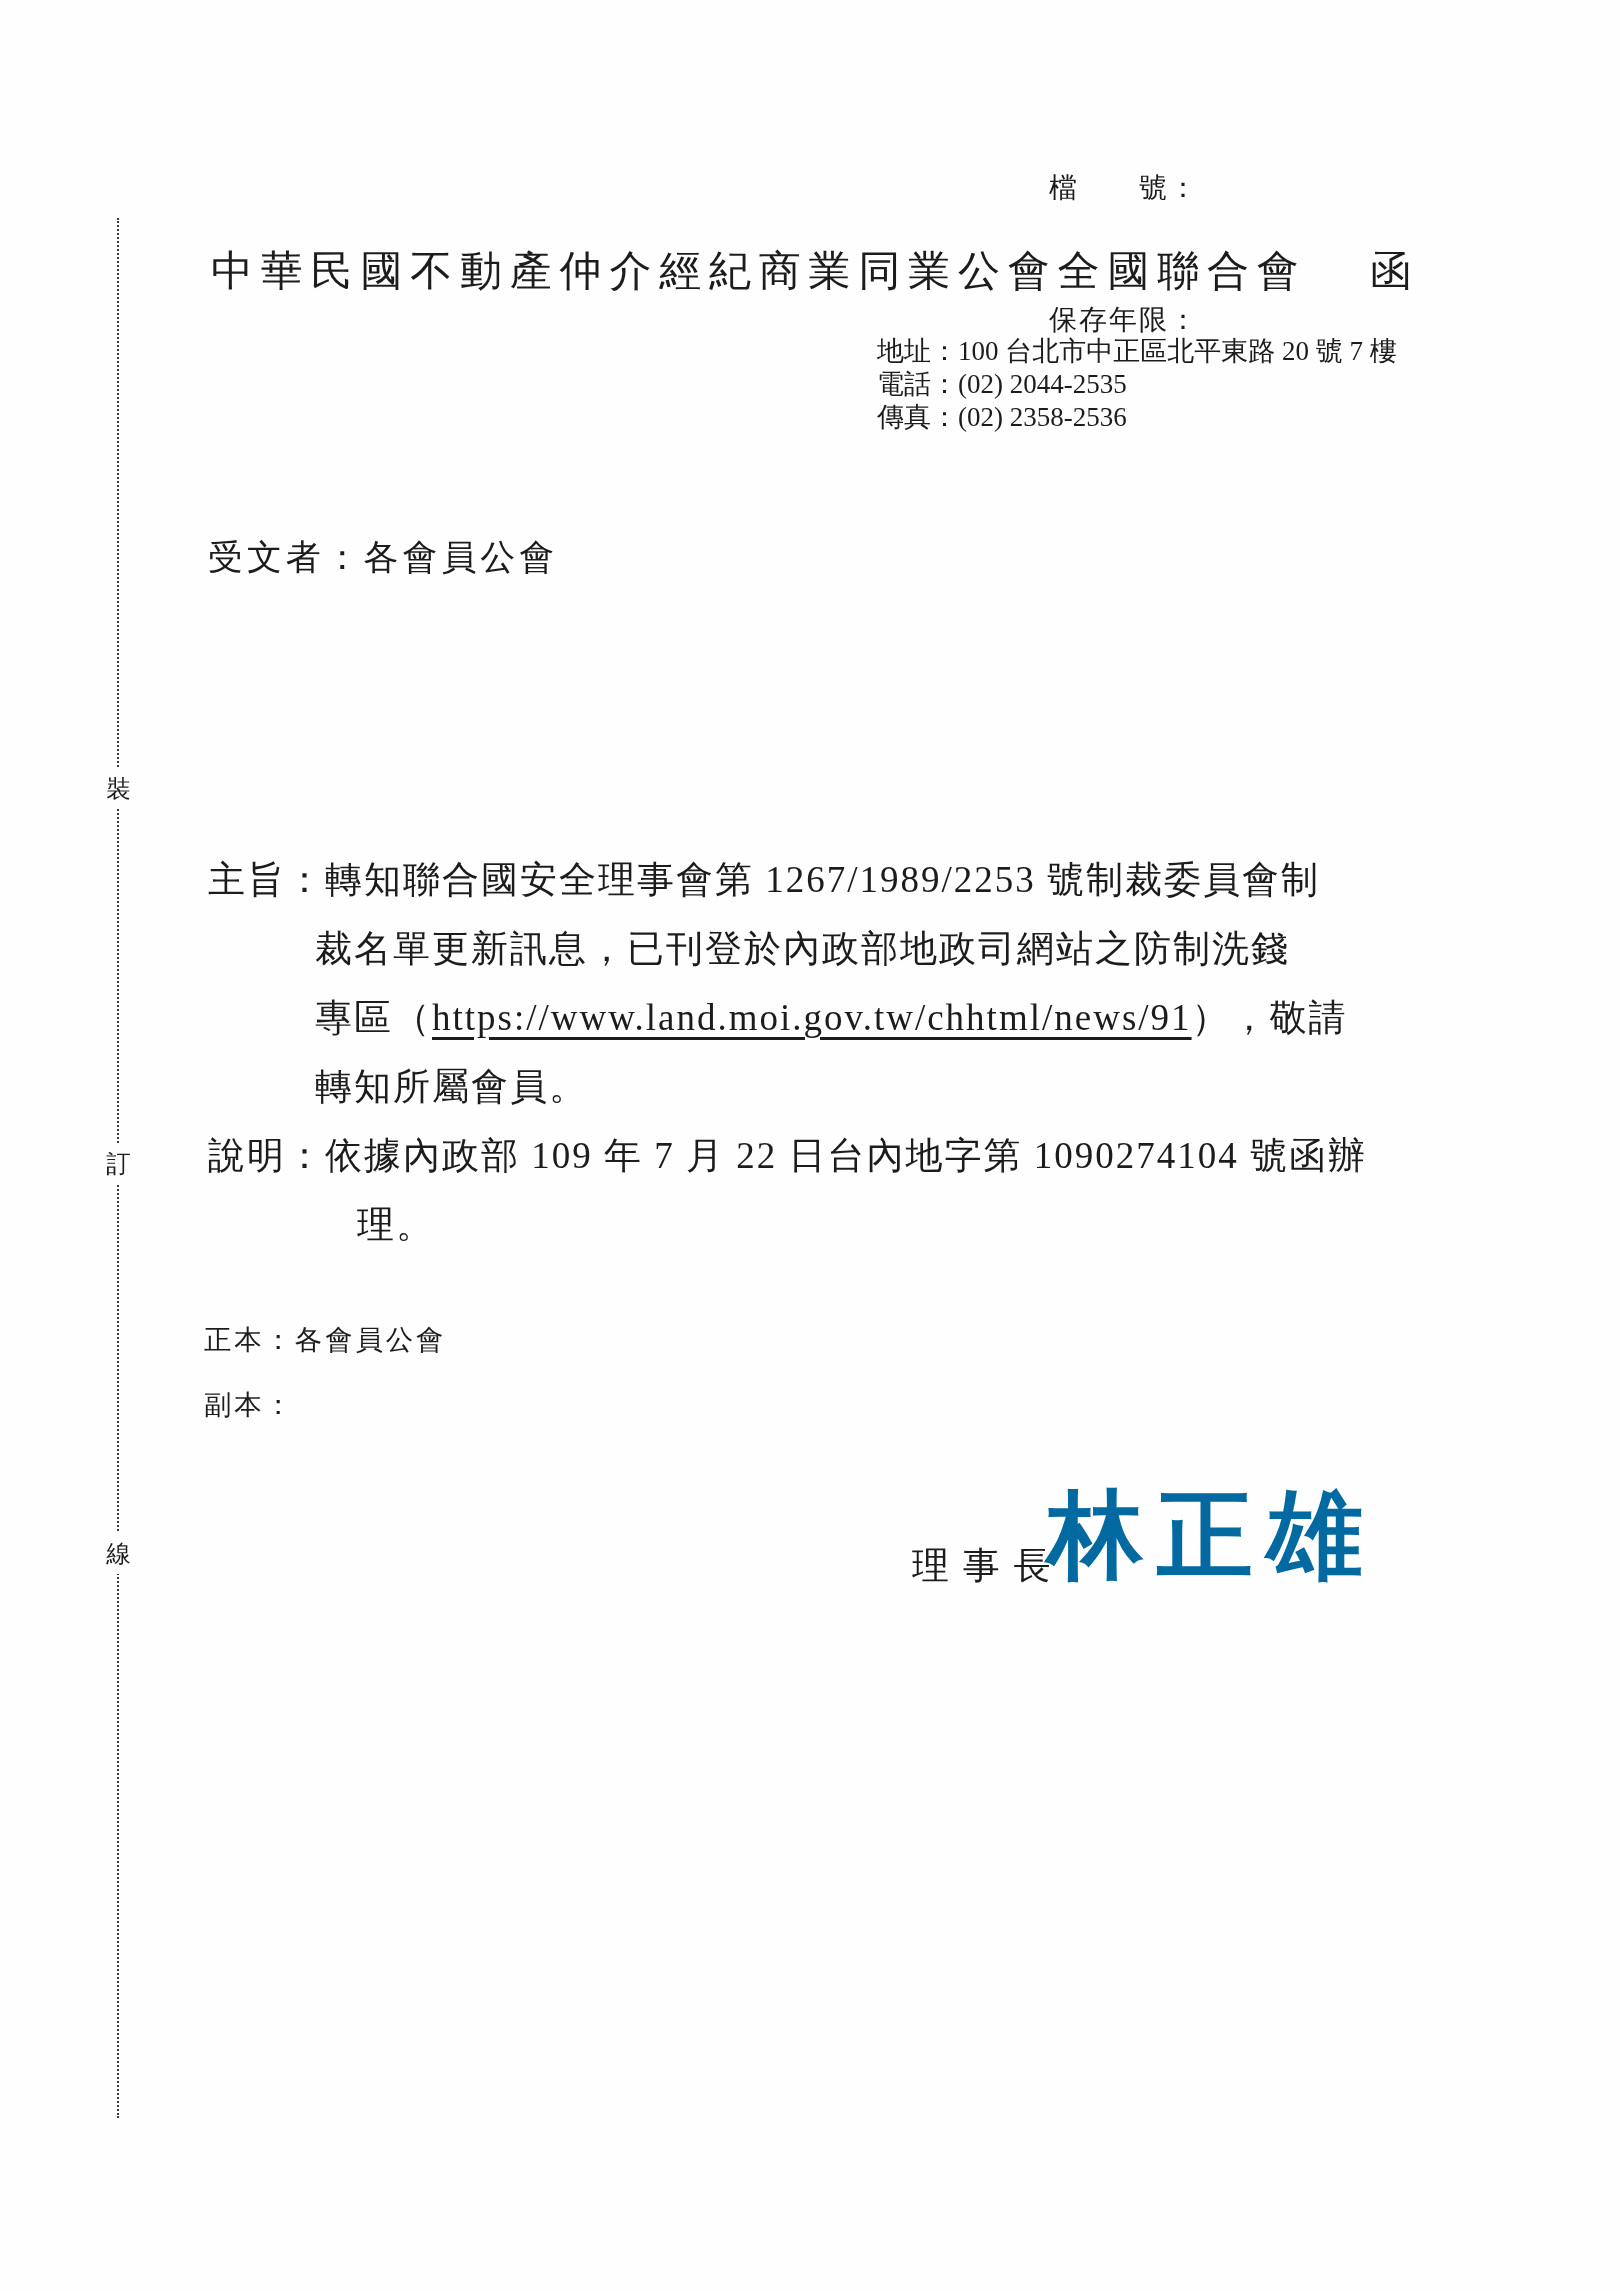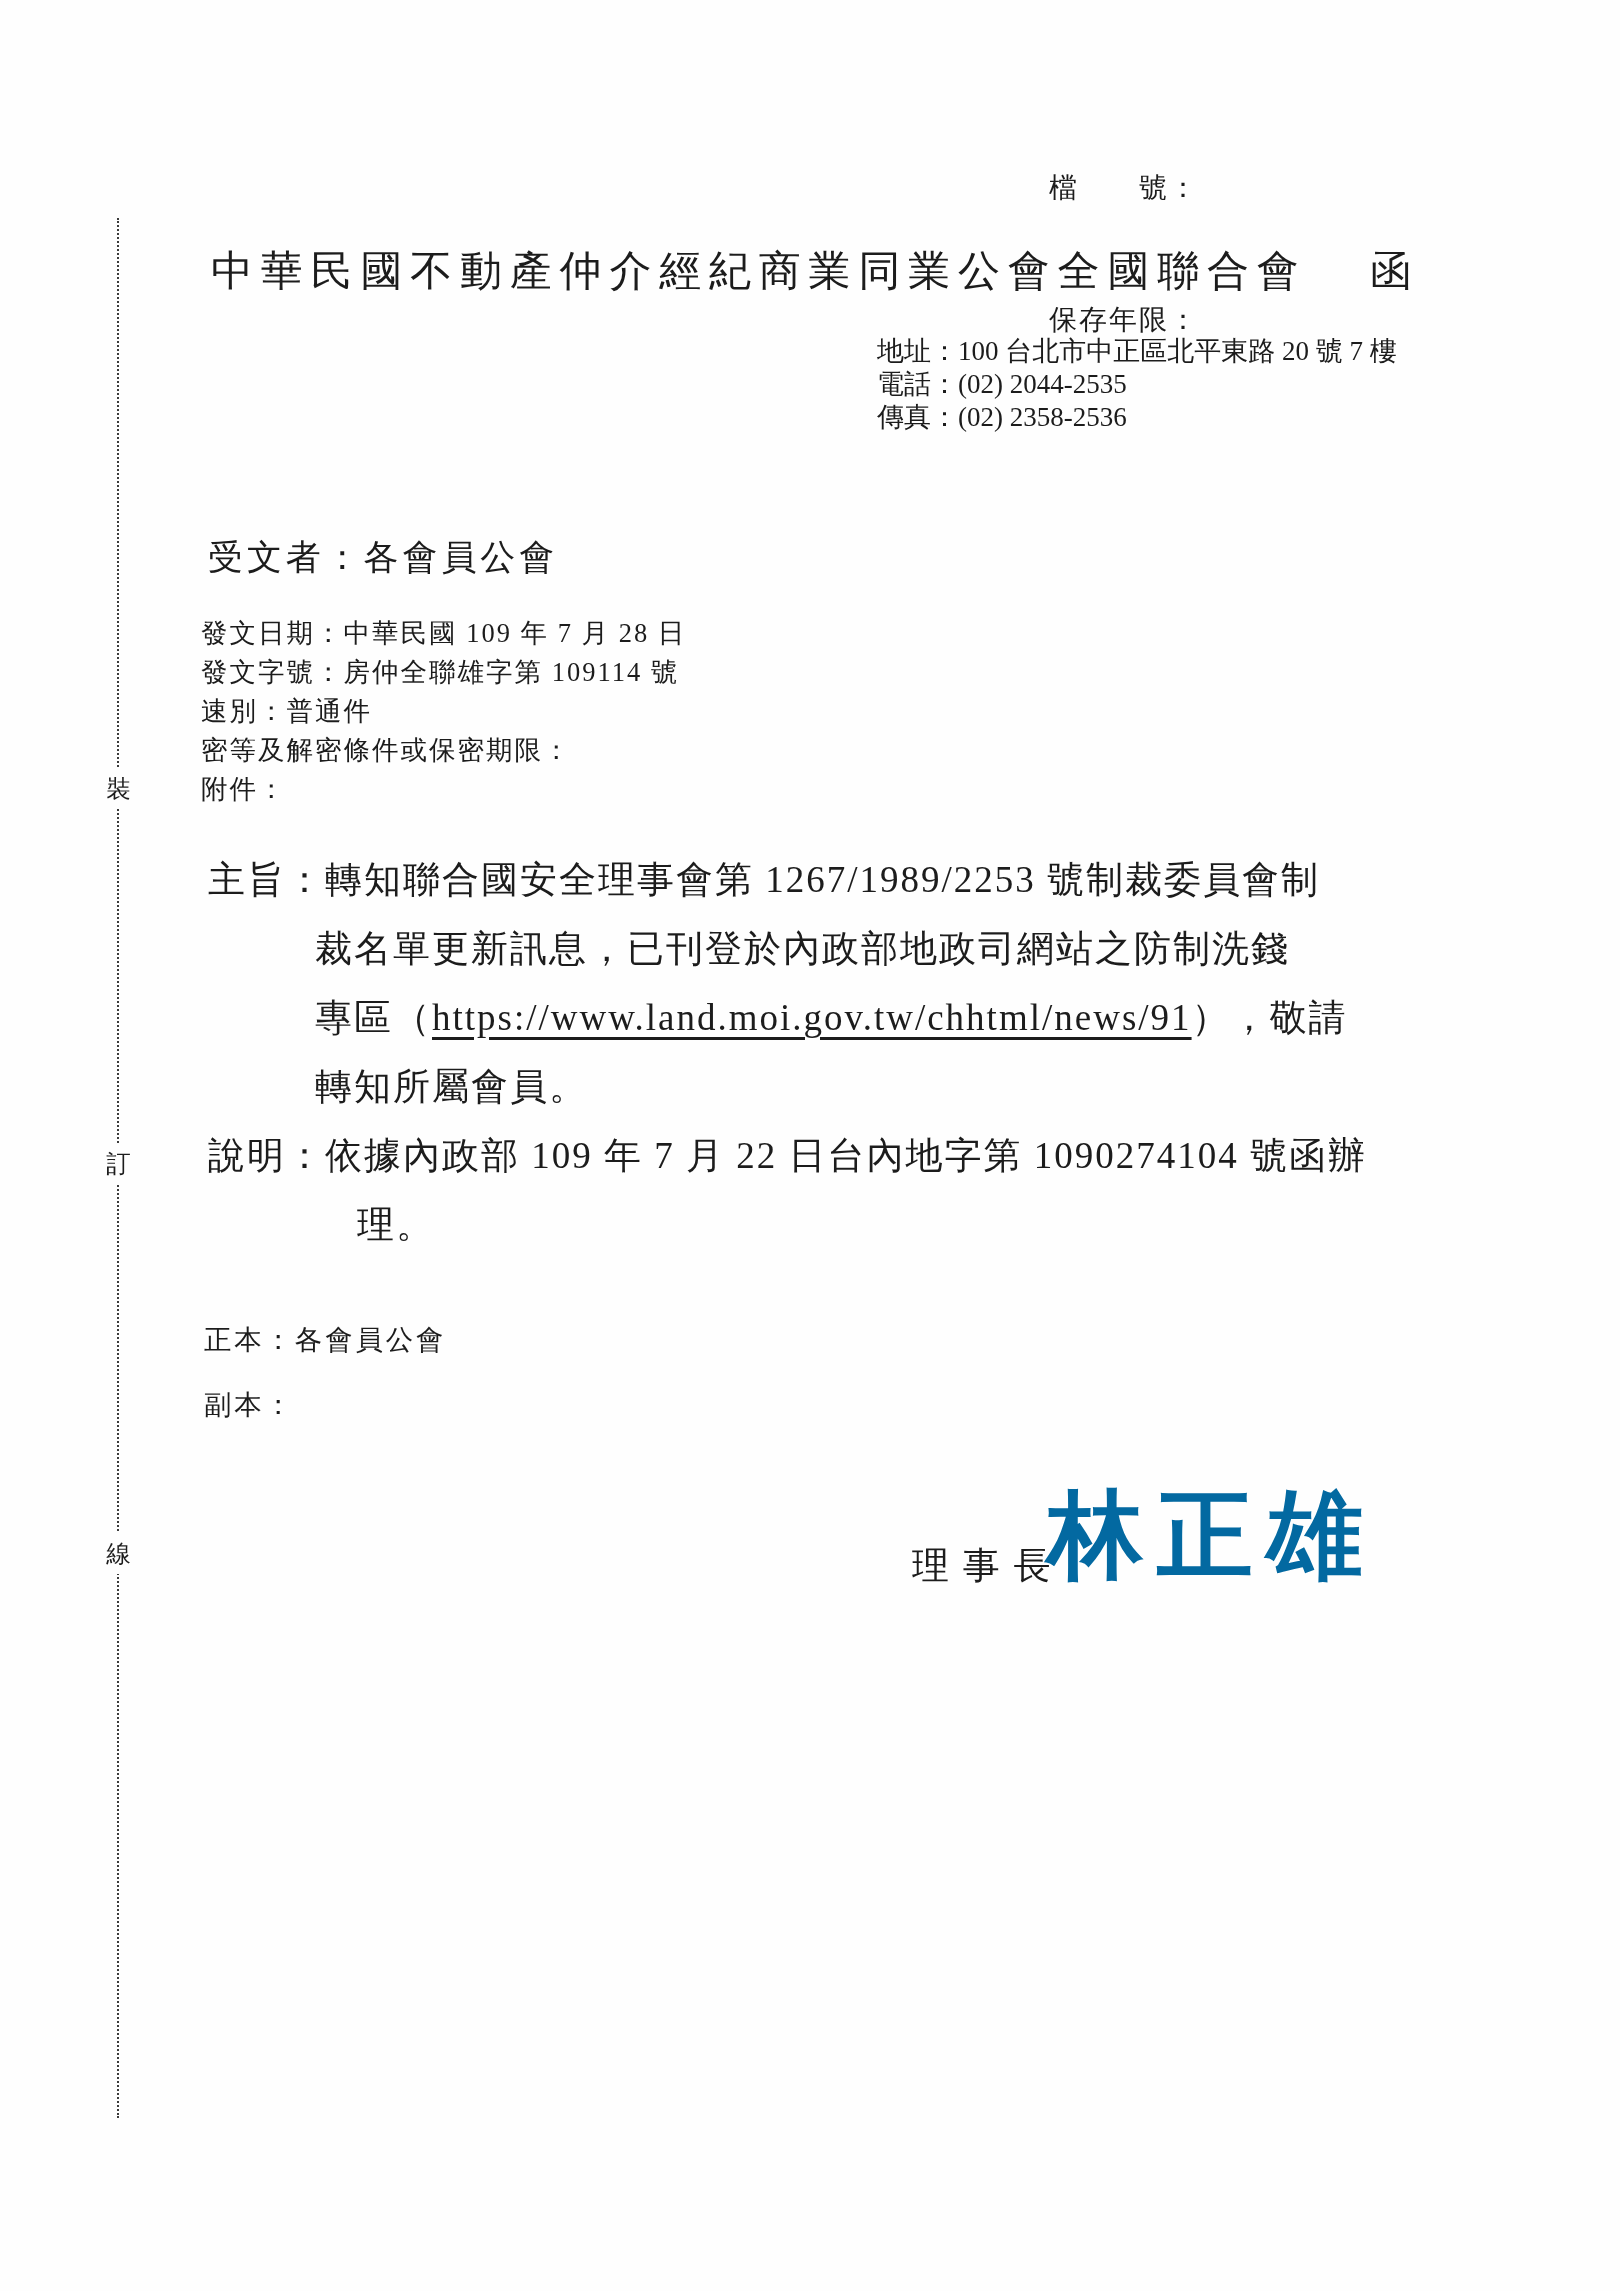--- a/index.html
+++ b/index.html
@@ -169,27 +169,20 @@
   </div>
 
   <div class="contact-block">
     <div>地址：100 台北市中正區北平東路 20 號 7 樓</div>
     <div>電話：(02) 2044-2535</div>
     <div>傳真：(02) 2358-2536</div>
   </div>
 
   <div class="recipient">受文者：各會員公會</div>
 
-  <div class="meta-block">
-    <div>發文日期：中華民國 109 年 7 月 28 日</div>
-    <div>發文字號：房仲全聯雄字第 109114 號</div>
-    <div>速別：普通件</div>
-    <div>密等及解密條件或保密期限：</div>
-    <div>附件：</div>
-  </div>
 
   <div class="subject-block">
     <div>主旨：轉知聯合國安全理事會第 1267/1989/2253 號制裁委員會制</div>
     <div class="cont">裁名單更新訊息，已刊登於內政部地政司網站之防制洗錢</div>
     <div class="cont">
       <span>專區（</span><span class="url">https://www.land.moi.gov.tw/chhtml/news/91</span><span>），敬請</span>
     </div>
     <div class="cont">轉知所屬會員。</div>
   </div>
 

